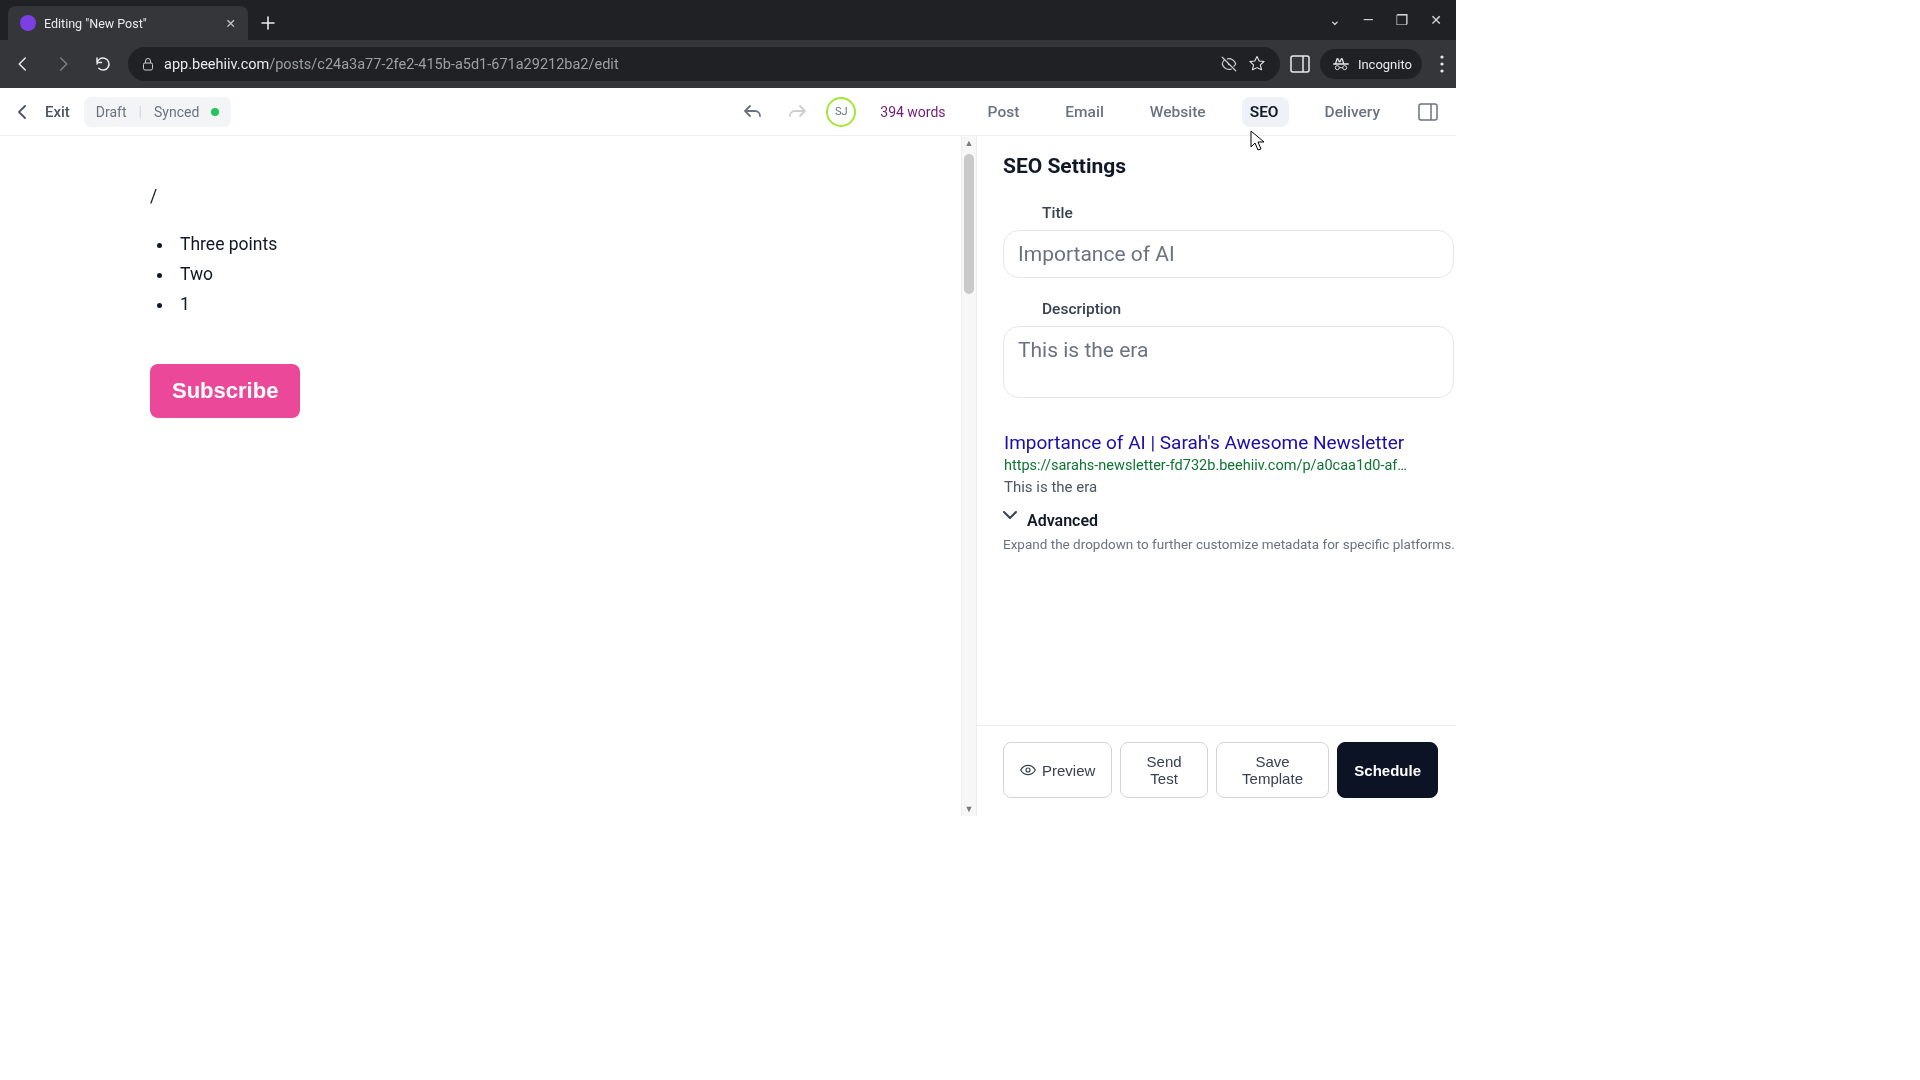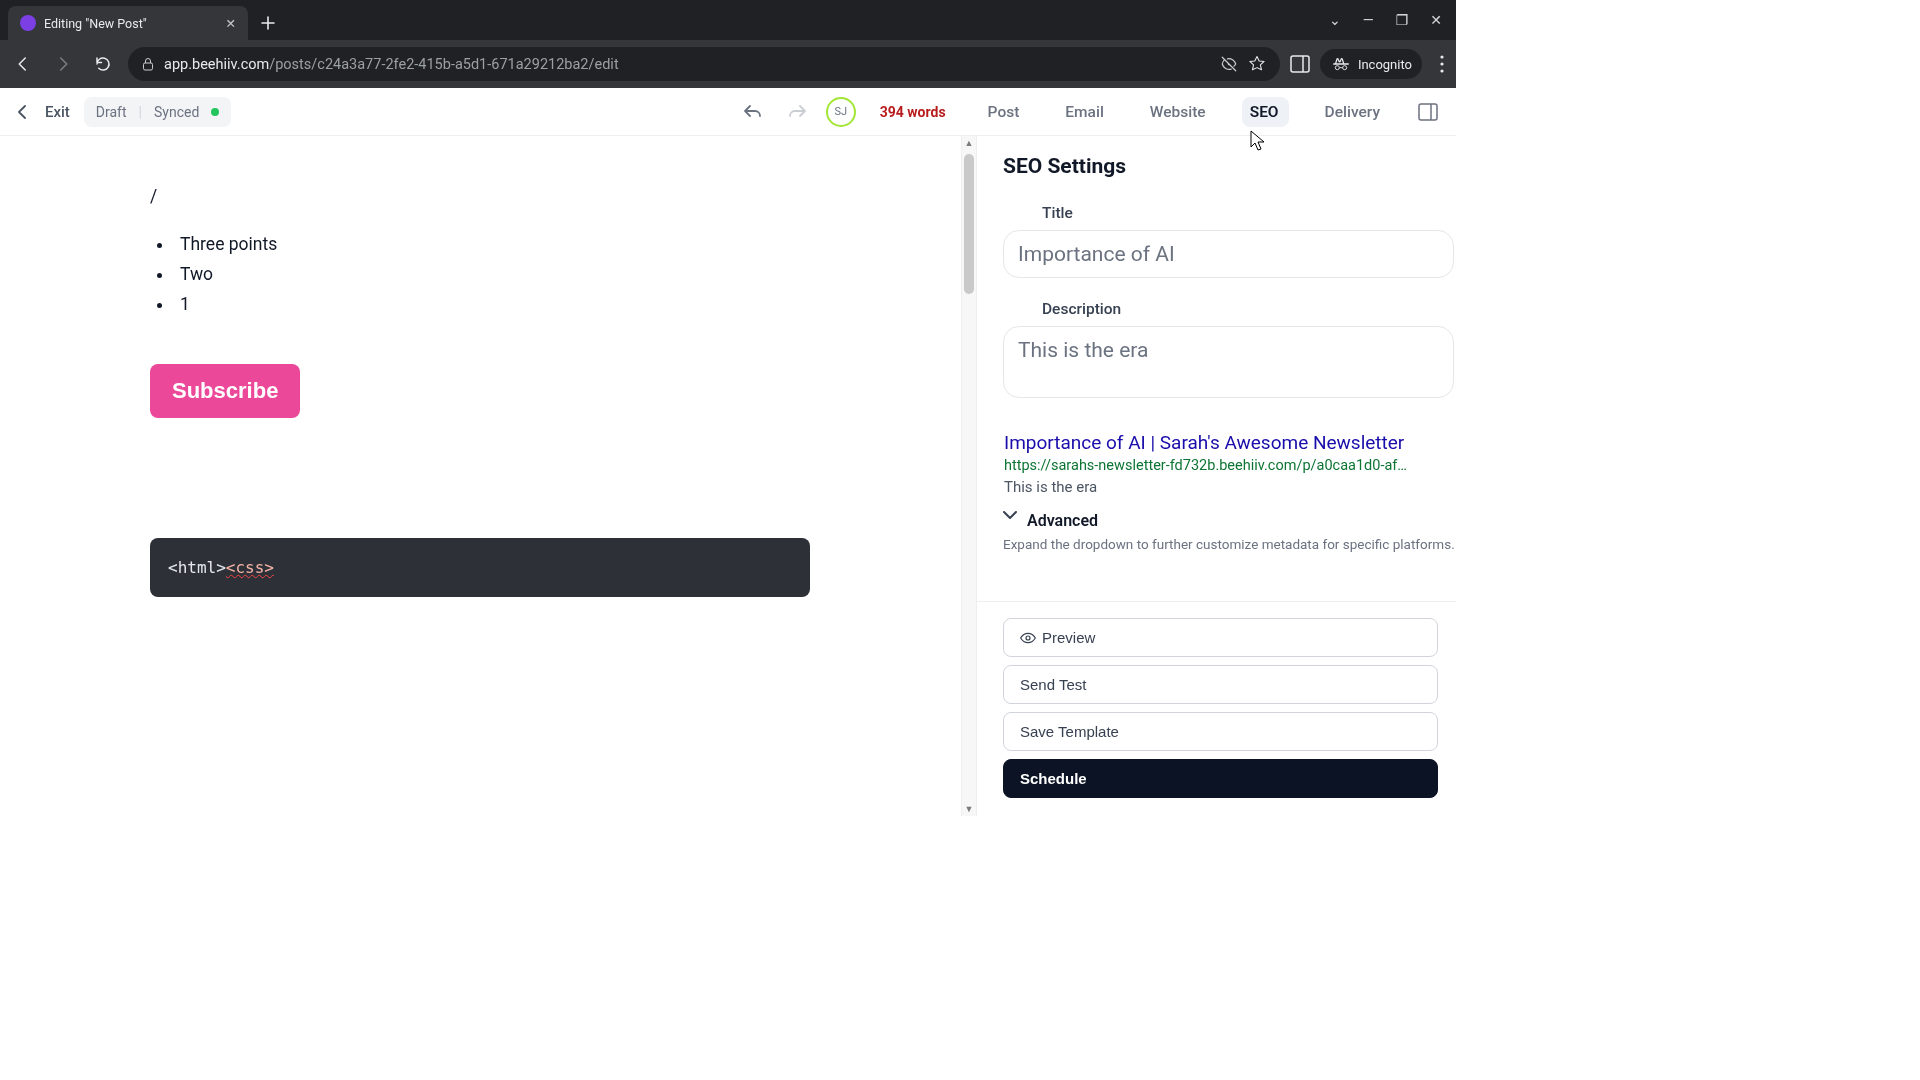--- a/index.html
+++ b/index.html
@@ -28,21 +28,21 @@
 
 .apphdr { height: 48px; border-bottom: 1px solid #eceef0; display: flex; align-items: center; padding: 0 18px; gap: 14px; }
 .exitbtn { display: flex; align-items: center; gap: 18px; color: #4b5563; cursor: pointer; font-size: 15px; font-weight:500; }
 .draftpill { background: #f3f4f6; border-radius: 8px; height: 30px; display: flex; align-items: center; padding: 0 12px; gap: 12px; font-size: 14px; color: #6b7280; }
 .draftpill .sep { color: #d1d5db; }
 .syncdot { width: 8px; height: 8px; border-radius: 50%; background: #22c55e; display: inline-block; }
 .hdrspacer { flex: 1; }
 .hdric { width: 30px; height: 30px; display: flex; align-items: center; justify-content: center; color: #6b7280; cursor: pointer; }
 .hdric.dim { opacity: .35; }
 .avatarring { width: 30px; height: 30px; border-radius: 50%; border: 2px solid #a3e635; display: flex; align-items: center; justify-content: center; font-size: 11px; color: #6b7280; background: #fff; }
-.wordcount { color: #b91c1c; font-size: 14px; margin: 0 18px 0 10px; font-weight: bold; }
+.wordcount { color: #701a75; font-size: 14px; margin: 0 18px 0 10px; }
 .tabsnav { display: flex; gap: 26px; align-items: center; }
 .tabsnav .t { color: #6b7280; font-size: 15.5px; cursor: pointer; padding: 6px 10px; border-radius: 8px; font-weight:500; }
 .tabsnav .t.active { background: #eef2f7; color: #111827; font-weight: 600; padding-left: 8px; }
 .panelcollapse { margin-left: 14px; color: #6b7280; cursor: pointer; }
 
 
 .main { display: flex; height: calc(816px - 40px - 48px - 48px); }
 .editorwrap { flex: 1; position: relative; overflow: hidden; background:#f6f7f8; }
 .editorinner { background:#fff; margin:0; height:100%; overflow:auto; }
 .scrollbar { position:absolute; right:0; top:0; width:15px; height:100%; background:#f7f7f7; border-left:1px solid #efefef; }
@@ -65,21 +65,21 @@
 .fieldgroup { margin-bottom: 22px; padding-right:2px; }
 .serp { border: 1px solid transparent; border-radius: 8px; padding: 6px 4px 6px 0; margin-bottom: 8px; }
 .serp .title { color: #1a0dab; font-size: 19px; margin-bottom: 3px; white-space: nowrap; overflow: hidden; text-overflow: ellipsis; cursor:pointer; }
 .serp .url { color: #0d7533; font-size: 14.5px; margin-bottom: 4px; white-space: nowrap; overflow: hidden; text-overflow: ellipsis; }
 .serp .desc { color: #4b5563; font-size: 15px; }
 .advanced { display: flex; align-items: flex-start; gap: 10px; cursor: pointer; margin-bottom: 6px; }
 .advanced .chev { color: #374151; }
 .advanced .albl { font-size: 16px; font-weight: 600; color: #111827; }
 .advdesc { font-size: 13.5px; color: #6b7280; margin-bottom: 10px; }
 .rpanel .spacer { flex: 1; }
-.btnrow { display: flex; gap: 8px; padding: 16px 18px 18px 0; border-top: 1px solid #eceef0; margin-left:-26px; padding-left:26px;flex-direction:column; }
+.btnrow { display: flex; gap: 8px; padding: 16px 18px 18px 0; border-top: 1px solid #eceef0; margin-left:-26px; padding-left:26px; }
 .btnrow button { border: 1px solid #d1d5db; background: #fff; color: #374151; padding: 10px 16px; border-radius: 8px; font-size: 15px; cursor: pointer; display: flex; align-items: center; gap: 6px; font-weight:500; }
 .btnrow button.primary { background: #0b1324; color: #fff; border-color: #0b1324; font-weight: 600; }
 
 svg { display: block; }
 .cursor { position: fixed; left: 1250px; top: 130px; pointer-events: none; z-index: 9999; }
 </style>
 </head>
 <body>
 
 <div class="titlebar">
@@ -211,23 +211,20 @@
   <div class="editorwrap">
     <div class="editorinner">
       <div class="content">
         <p>/</p>
         <ul>
           <li>Three points</li>
           <li>Two</li>
           <li>1</li>
         </ul>
         <button class="subscribebtn">Subscribe</button>
-        <div class="codeblk">
-          <span>&lt;html&gt;</span><span class="css">&lt;css&gt;</span>
-        </div>
       </div>
     </div>
     <div class="scrollbar">
       <div class="arrowup">▲</div>
       <div class="thumb"></div>
       <div class="arrowdn">▼</div>
     </div>
   </div>
 
   <div class="rpanel">

